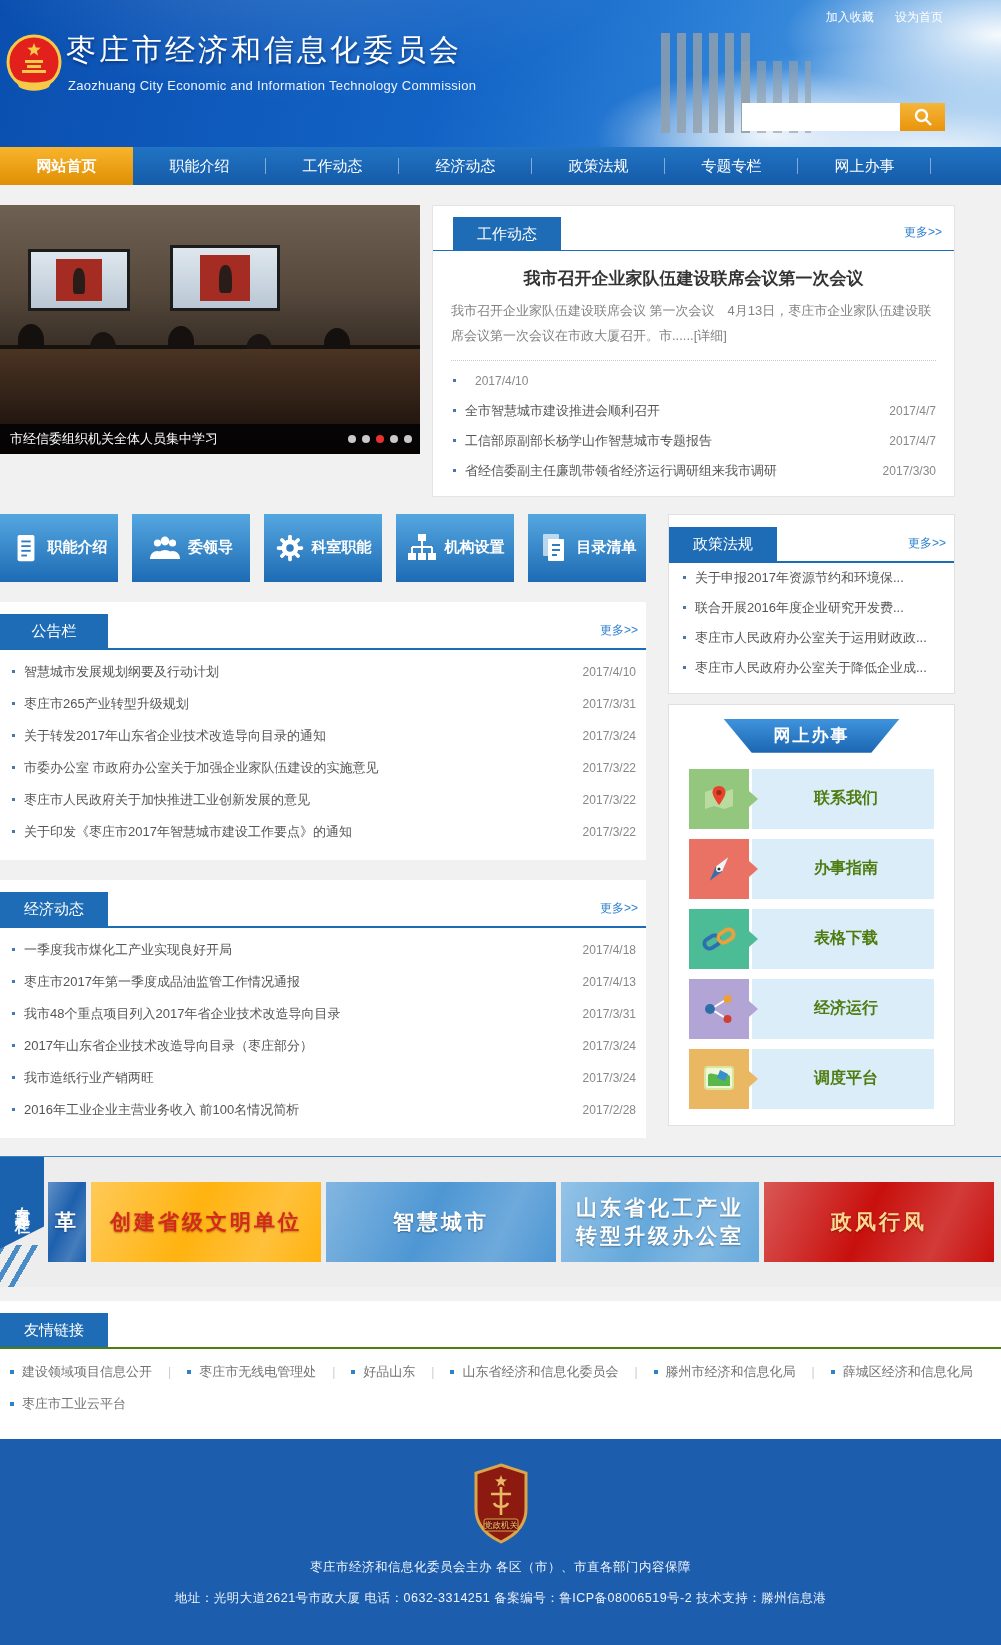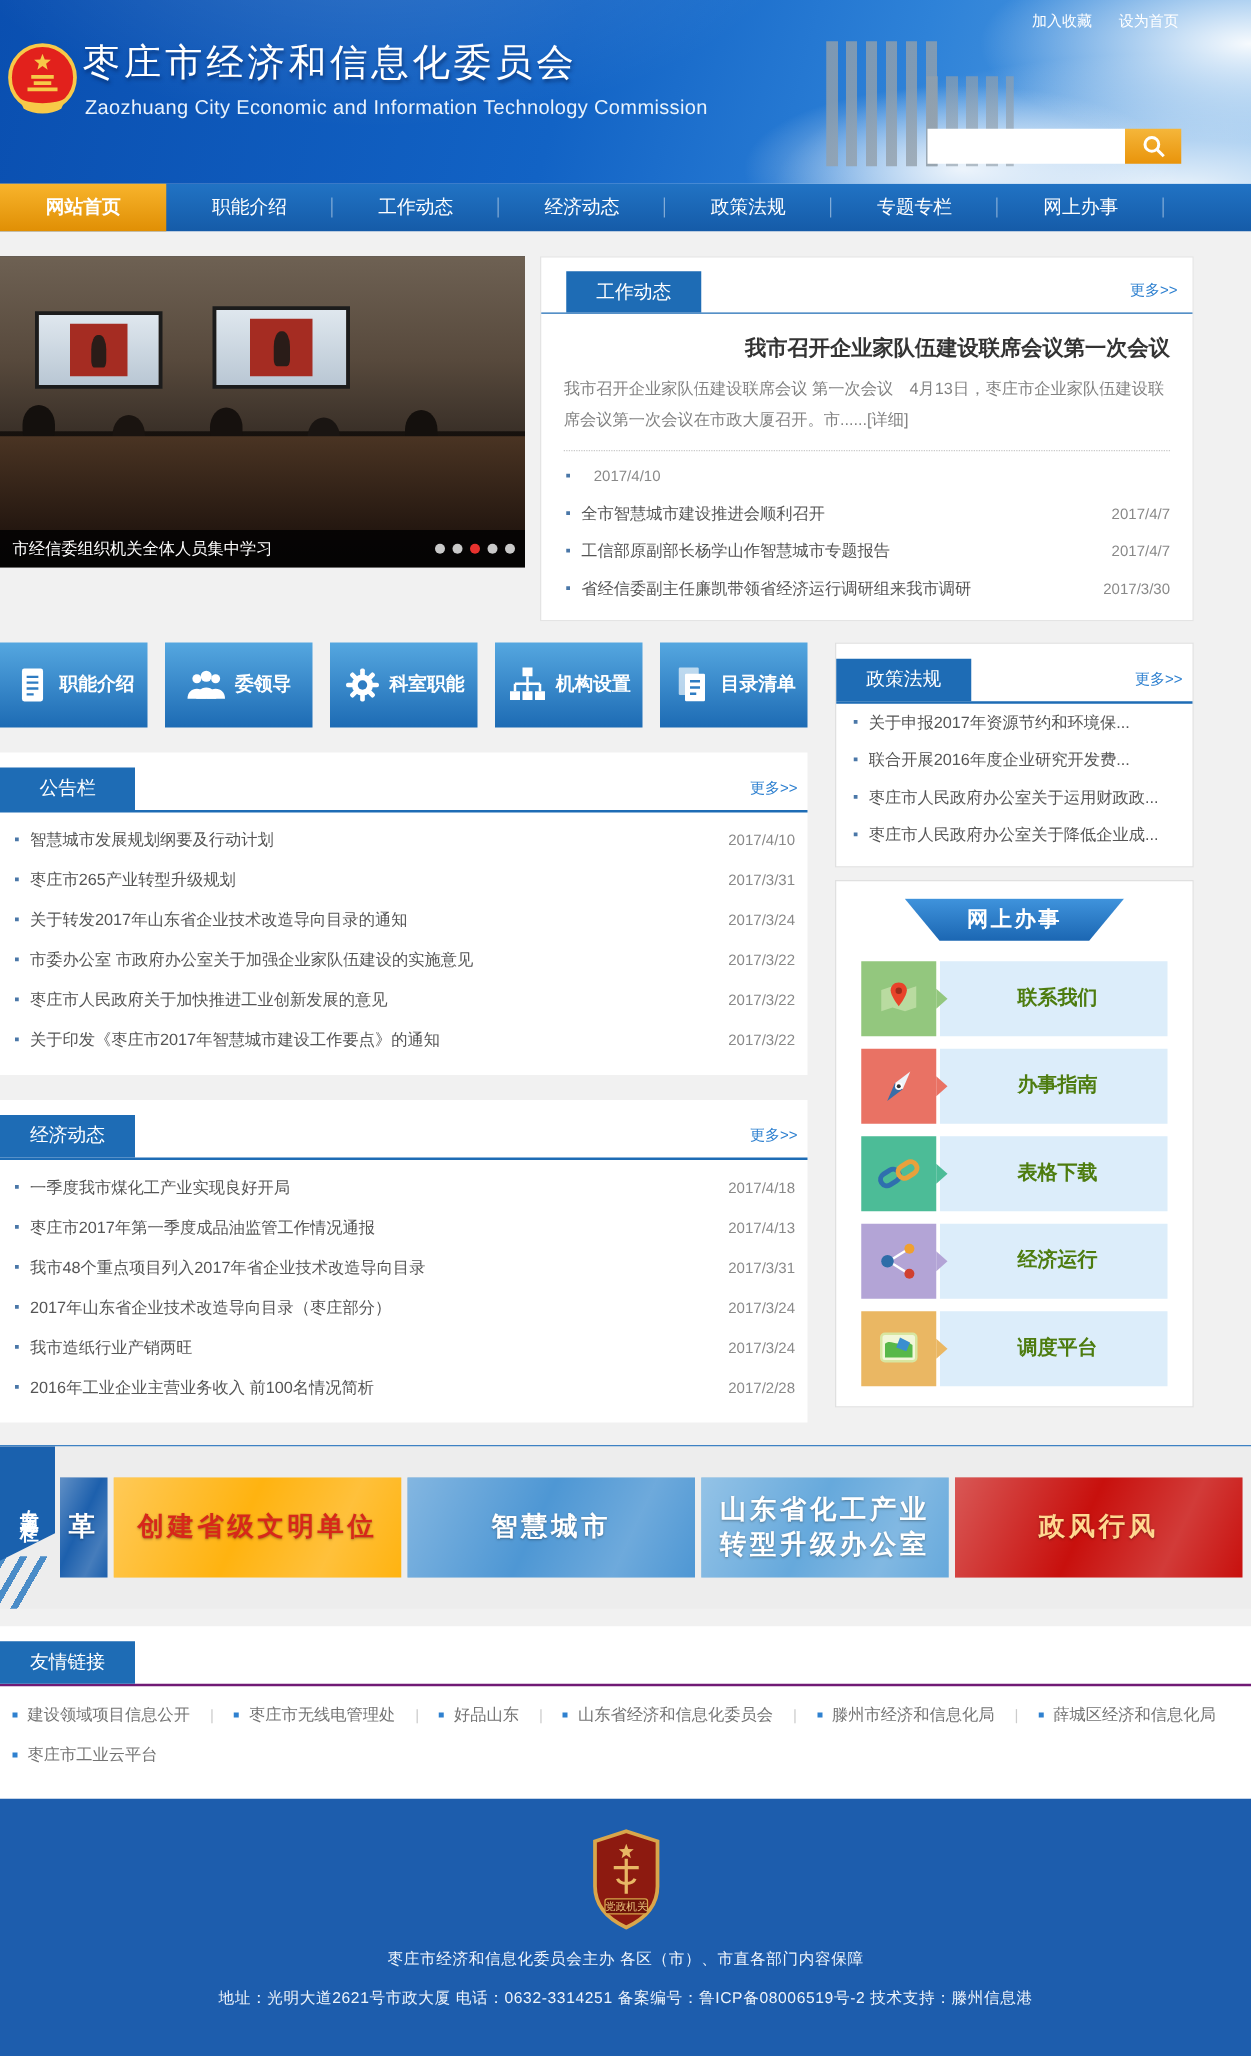--- a/index.html
+++ b/index.html
@@ -15,21 +15,21 @@
       radial-gradient(ellipse 430px 150px at 940px 155px, rgba(255,255,255,.9), rgba(255,255,255,0) 75%),
       radial-gradient(ellipse 500px 260px at 30% -80px, rgba(255,255,255,.18), rgba(255,255,255,0) 70%),
       linear-gradient(105deg,#0a4fb0 0%,#1263c5 45%,#2e82d8 72%,#5ea4e4 100%);}
   .bld{position:absolute;bottom:14px;opacity:.8;background:repeating-linear-gradient(90deg,#93a0ab 0 9px,rgba(0,0,0,0) 9px 16px);}
   .bld1{right:250px;width:90px;height:100px;}
   .bld2{right:190px;width:70px;height:72px;opacity:.65;}
   .top-links{position:absolute;top:9px;right:58px;font-size:12px;z-index:3;}
   .top-links a{margin-left:18px;color:#fff;}
   .logo{position:absolute;left:6px;top:26px;z-index:2;}
   .site-title{position:absolute;left:66px;top:30px;margin:0;font-size:30px;font-weight:normal;letter-spacing:3px;text-shadow:1px 2px 3px rgba(0,30,80,.55);z-index:2;}
-  .site-sub{position:absolute;left:68px;top:78px;font-size:16px;color:#eaf3fc;letter-spacing:.3px;z-index:2;}
+  .site-sub{position:absolute;left:68px;top:78px;font-size:13px;color:#eaf3fc;letter-spacing:.3px;z-index:2;}
   .search{position:absolute;right:56px;top:103px;display:flex;z-index:3;}
   .search input{width:142px;height:28px;border:0;background:#fff;padding:0 8px;font-size:13px;outline:none;}
   .search button{width:45px;height:28px;border:0;background:linear-gradient(#f5b63a,#e9940b);display:flex;align-items:center;justify-content:center;cursor:pointer;}
 
   
   .nav{height:38px;background:linear-gradient(#2173c4,#155ba8);display:flex;}
   .nav-item{width:133px;line-height:38px;text-align:center;color:#fff;font-size:15px;position:relative;display:block;}
   .nav-item:not(.active)::after{content:"";position:absolute;right:0;top:11px;height:16px;width:1px;background:rgba(255,255,255,.45);}
   .nav-item.active{background:linear-gradient(#f8b42c,#e08f04);font-weight:bold;}
 
@@ -55,21 +55,21 @@
   .car-caption .cap{flex:1;white-space:nowrap;overflow:hidden;}
   .dots{display:flex;gap:6px;}
   .dot{width:8px;height:8px;border-radius:50%;background:#c9c9c9;}
   .dot.active{background:#e8322e;}
 
   
   .panel{flex:1;background:#fff;border:1px solid #e4e4e4;padding:0 18px 10px;box-sizing:border-box;}
   .panel-head{height:44px;display:flex;align-items:flex-end;justify-content:space-between;border-bottom:1px solid #1e6cb5;margin:0 -18px;padding:0 12px 0 20px;}
   .tab{background:#1e6cb5;color:#fff;font-size:15px;line-height:33px;padding:0 24px;display:inline-block;}
   .more{font-size:12px;color:#2f81d0;margin-bottom:9px;display:inline-block;}
-  .feat-title{display:block;text-align:right;font-size:17px;font-weight:bold;color:#333;margin:16px 0 8px;}
+  .feat-title{display:block;text-align:center;font-size:17px;font-weight:bold;color:#333;margin:16px 0 8px;}
   .feat-sum{font-size:13px;color:#828282;line-height:1.95;}
   .dotline{border-top:1px dotted #c9c9c9;margin:11px 0 5px;}
   .news-row{display:flex;align-items:center;height:30px;font-size:13px;}
   .bullet{width:3px;height:3px;background:#4a77a8;margin:0 9px 0 2px;flex:none;}
   .nt{flex:1;color:#555;white-space:nowrap;overflow:hidden;text-overflow:ellipsis;}
   .nd{color:#888;font-size:12px;margin-left:10px;flex:none;}
 
   
   .qbtns{display:flex;justify-content:space-between;}
   .qbtn{width:118px;height:68px;background:linear-gradient(#55a7e0,#1d6bb4);display:flex;align-items:center;justify-content:center;gap:7px;color:#fff;font-size:15px;font-weight:bold;flex:none;}
@@ -97,21 +97,21 @@
   .ribbon-v{position:absolute;left:0;top:0;width:44px;height:92px;background:#1a61ae;clip-path:polygon(0 0,100% 0,100% 76%,0 100%);color:#fff;display:flex;align-items:center;justify-content:center;z-index:2;}
   .ribbon-v span{writing-mode:vertical-rl;font-size:15px;font-weight:bold;letter-spacing:4px;}
   .ribbon-stripes{position:absolute;left:0;top:88px;width:46px;height:64px;background:repeating-linear-gradient(120deg,#4a8cc8 0 5px,rgba(0,0,0,0) 5px 14px);clip-path:polygon(0 0,100% 0,0 100%);}
   .banners{position:absolute;left:48px;top:25px;display:flex;gap:5px;height:80px;}
   .banner{height:80px;position:relative;display:flex;align-items:center;justify-content:center;overflow:hidden;flex:none;}
   .banner::before{content:"";position:absolute;inset:0;background:linear-gradient(115deg,rgba(255,255,255,.3),rgba(255,255,255,0) 45%,rgba(255,255,255,.18) 75%,rgba(255,255,255,0));}
   .banner-label{position:relative;font-weight:bold;font-size:21px;letter-spacing:3px;white-space:pre-line;text-align:center;line-height:1.3;text-shadow:0 1px 2px rgba(0,0,0,.35);}
 
   
   .links-sec{margin-top:14px;background:#fff;width:1001px;padding-bottom:10px;}
-  .links-head{height:46px;display:flex;align-items:flex-end;border-bottom:2px solid #701a75;}
+  .links-head{height:46px;display:flex;align-items:flex-end;border-bottom:2px solid #4d7c0f;}
   .links-body{padding:14px 10px 2px;font-size:13px;color:#737373;}
   .links-row{display:flex;flex-wrap:wrap;align-items:center;margin-bottom:14px;}
   .fl-item{display:inline-flex;align-items:center;}
   .fl-bullet{width:4px;height:4px;background:#2f81d0;margin-right:8px;flex:none;}
   .fl-item:not(:last-child)::after{content:"|";color:#ccc;margin:0 16px;font-size:12px;}
 
   
   .footer{background:#1d5dad;height:228px;text-align:center;color:#fff;padding-top:24px;box-sizing:border-box;}
   .f-badge{display:block;margin:0 auto;}
   .f-line{font-size:12.5px;margin-top:14px;color:#eef4fb;letter-spacing:.5px;}

